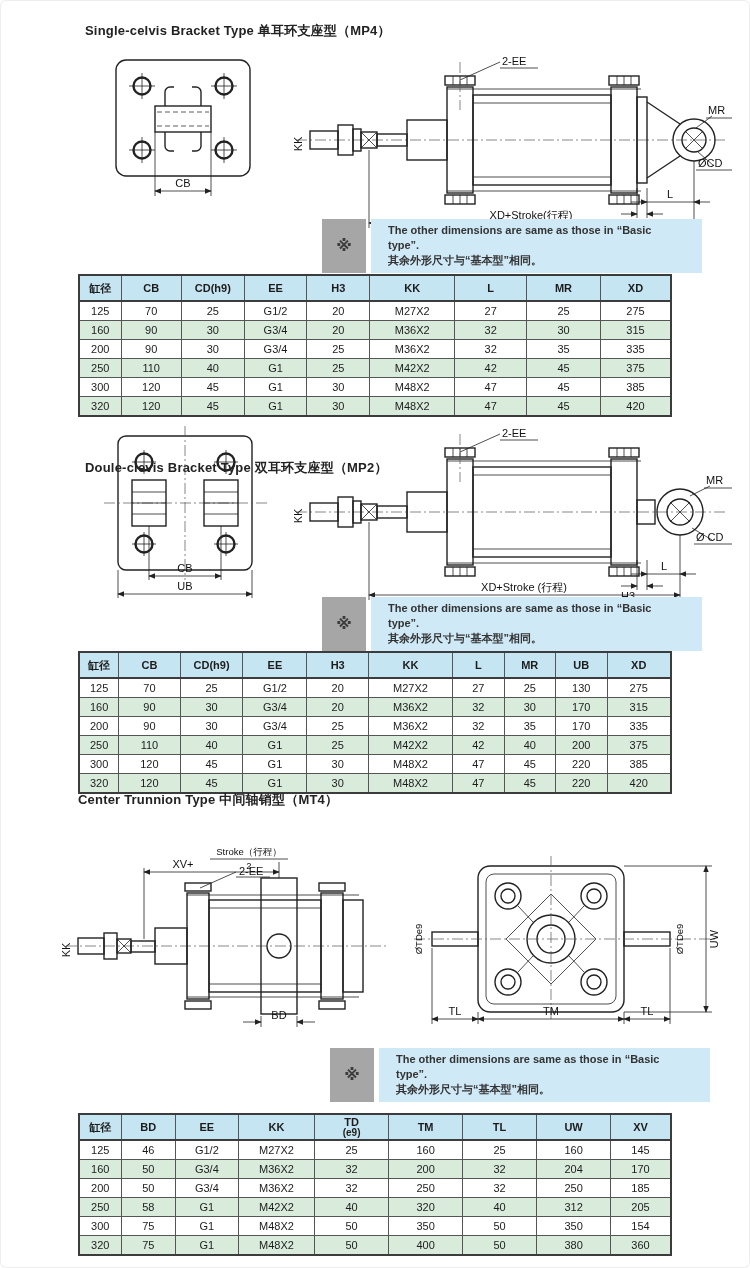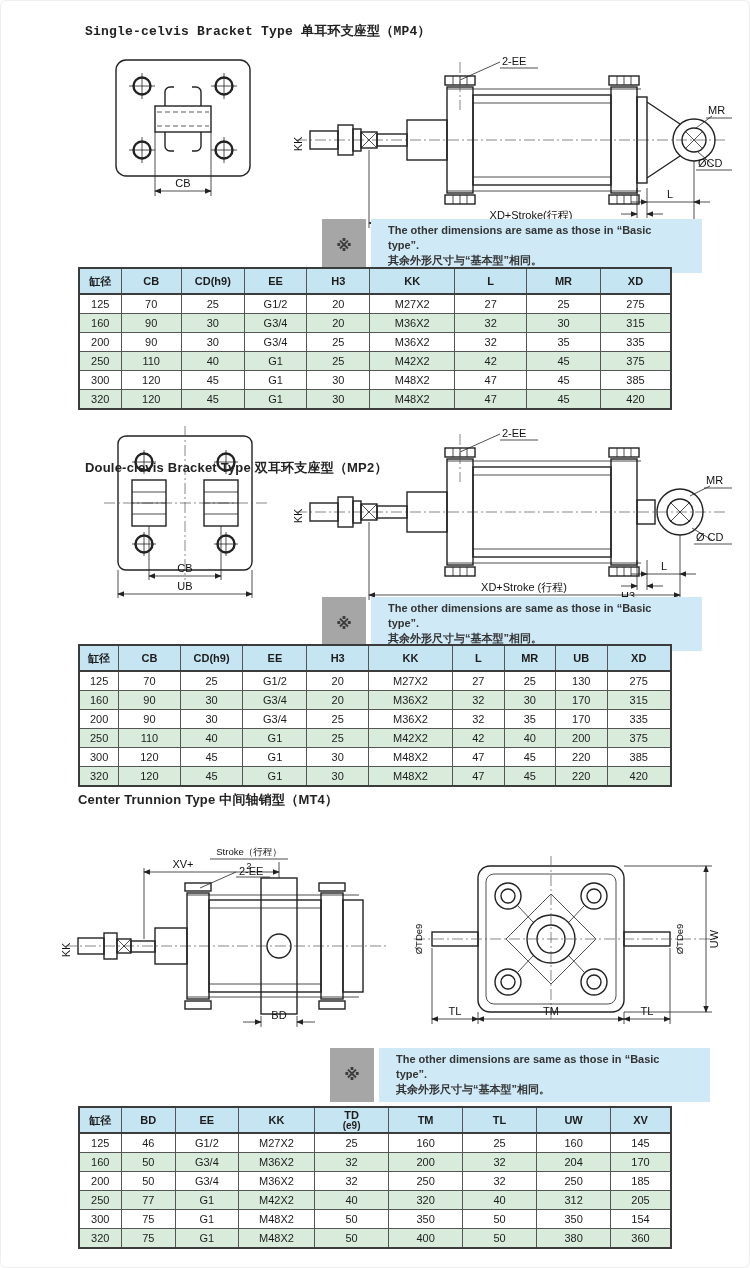--- a/index.html
+++ b/index.html
@@ -17,21 +17,21 @@
     width:44px;background:var(--note-gray,#a6a6a6);color:#3c3c3c;
     display:flex;align-items:center;justify-content:center;font-size:16px;font-weight:bold;flex:0 0 44px;
   }
   .note .txt{
     flex:1;background:var(--note-blue,#cfe9f6);padding:4px 17px 5px;
     font-size:11px;font-weight:bold;line-height:1.35;color:#333;
   }
 
   
   .tbl{width:594px;border-collapse:collapse;table-layout:fixed;font-size:11px;
-       border:2px solid #3c3c3c;}
+       border:2px solid #3c3c3c;margin-top:7px;}
   .tbl th,.tbl td{border:1px solid #555;text-align:center;padding:1px 2px;height:16px;color:#1c1c1c;}
   .tbl th{background:var(--header-blue,#c6e5f2);font-weight:bold;height:22px;border-bottom:2px solid #3c3c3c;}
   .tbl tr.alt td{background:var(--row-green,#d9ecdc);}
   .tbl .th-sub{font-size:10px;font-weight:bold;line-height:1;}
 
   
   svg{overflow:visible;}
   .ol{stroke:#222;fill:none;stroke-width:1.4;}
   .ol2{stroke:#222;fill:none;stroke-width:2.4;}
   .thin{stroke:#222;fill:none;stroke-width:.8;}
@@ -39,21 +39,21 @@
   .dash{stroke:#333;fill:none;stroke-width:.8;stroke-dasharray:5 3;}
   .dim{stroke:#222;fill:none;stroke-width:.8;}
   .lbl{font:11px "Liberation Sans","DejaVu Sans",sans-serif;fill:#111;}
   .lbl-sm{font:9.5px "Liberation Sans","DejaVu Sans",sans-serif;fill:#111;}
 </style>
 </head>
 <body>
 
 <div class="page">
 
-  <div class="abs sec-title" style="left:85px;top:22px;font-family:Liberation Mono, monospace;">Single-celvis Bracket Type 单耳环支座型（MP4）</div>
+  <div class="abs sec-title" style="left:85px;top:22px;">Single-celvis Bracket Type 单耳环支座型（MP4）</div>
 
   <svg class="abs" style="left:98px;top:50px;" width="180" height="160" viewBox="0 0 180 160">
     <g>
       <rect class="ol" x="18" y="10" width="134" height="116" rx="10"></rect>
       <g>
         <circle class="ol2" cx="44" cy="36" r="8.5"></circle>
           <line class="thin" x1="31" y1="36" x2="57" y2="36"></line>
           <line class="thin" x1="44" y1="23" x2="44" y2="49"></line>
         <circle class="ol2" cx="126" cy="36" r="8.5"></circle>
           <line class="thin" x1="113" y1="36" x2="139" y2="36"></line>
@@ -705,21 +705,21 @@
           <td>G3/4</td>
           <td>M36X2</td>
           <td>32</td>
           <td>250</td>
           <td>32</td>
           <td>250</td>
           <td>185</td>
         </tr>
         <tr class="alt">
           <td>250</td>
-          <td>77</td>
+          <td>58</td>
           <td>G1</td>
           <td>M42X2</td>
           <td>40</td>
           <td>320</td>
           <td>40</td>
           <td>312</td>
           <td>205</td>
         </tr>
         <tr>
           <td>300</td>

